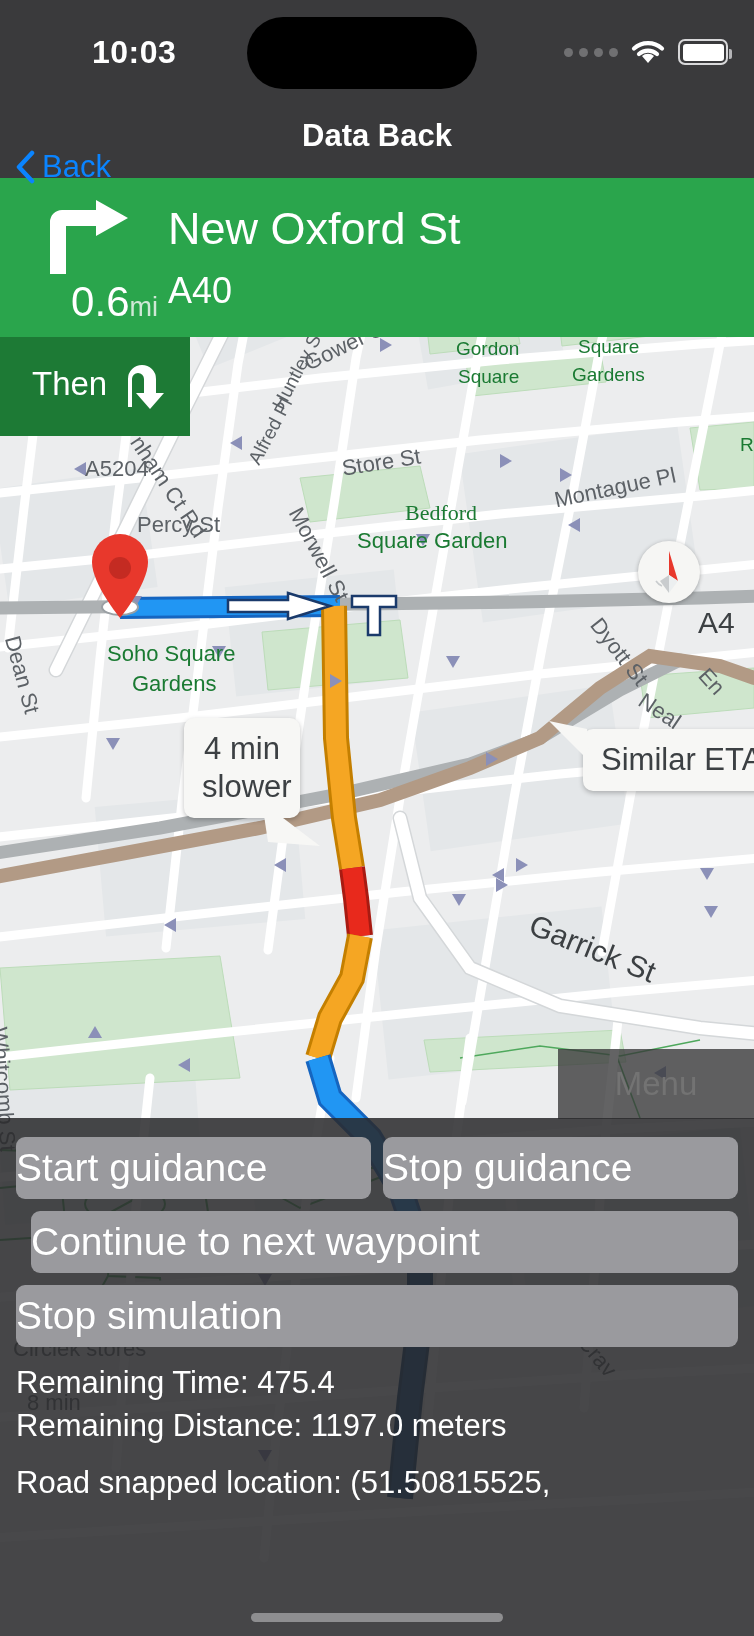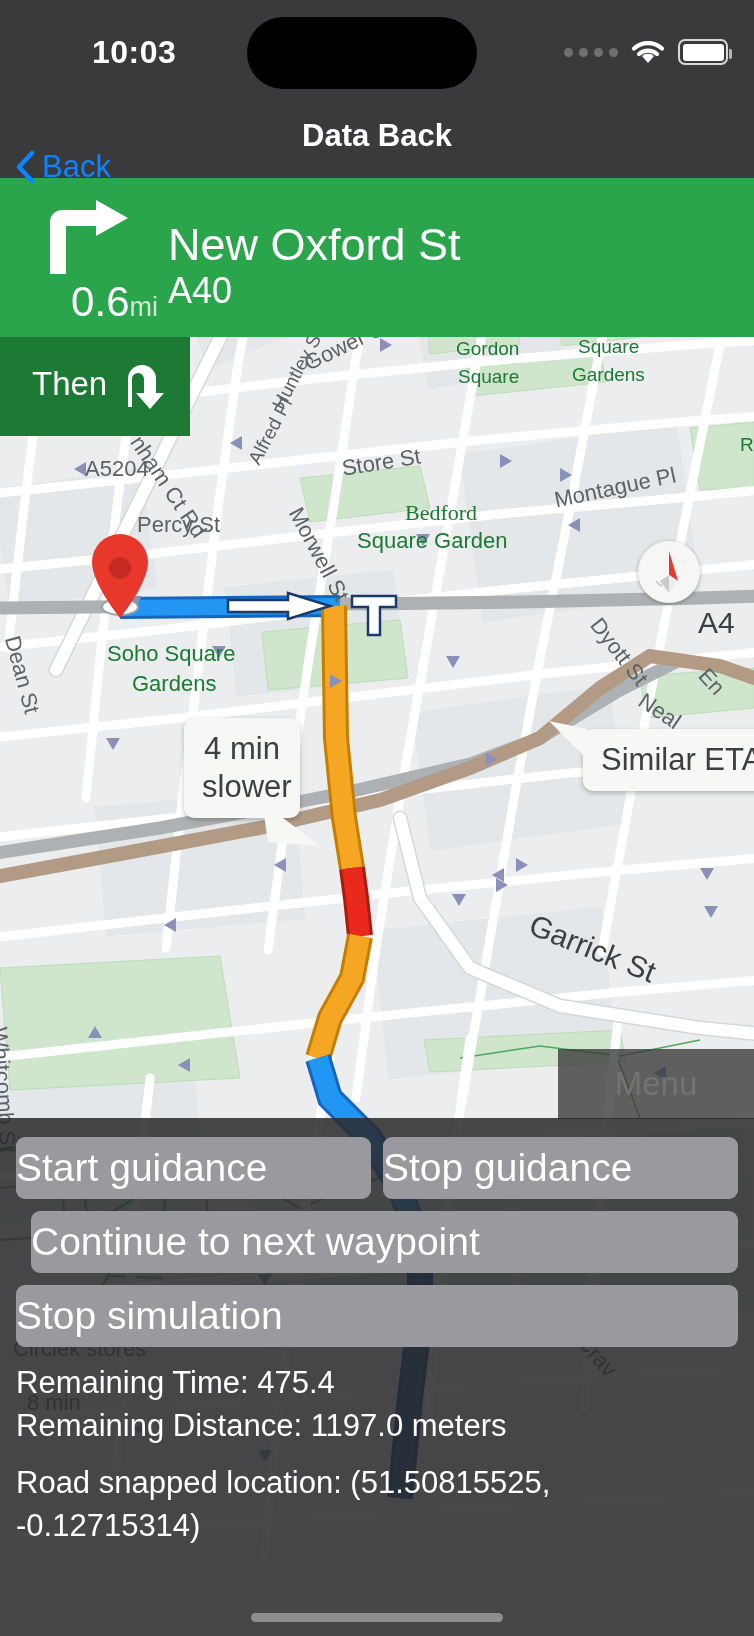--- a/index.html
+++ b/index.html
@@ -78,21 +78,21 @@
   .banner .turnicon{
     position:absolute; left:40px; top:22px; width:90px; height:78px;
   }
   .banner .dist{
     position:absolute; left:28px; top:100px; width:130px; text-align:right;
     color:#fff; font-size:42px; font-weight:400; line-height:48px;
   }
   .banner .dist em{ font-style:normal; font-size:27px; color:#cfe8d6; }
   .banner .road1{
     position:absolute; left:168px; top:23px; color:#fff;
-    font-size:45px; line-height:56px; font-weight:400;margin-top:16px;
+    font-size:45px; line-height:56px; font-weight:400;
   }
   .banner .road2{
     position:absolute; left:168px; top:85px; color:#fff;
     font-size:36px; line-height:56px; font-weight:400;
   }
   .thenbox{
     position:absolute; left:0; top:337px; width:190px; height:99px;
     background:#1d7a35; z-index:20;
   }
   .thenbox .lbl{
@@ -412,21 +412,20 @@
     <div class="btn">
       <span>Stop simulation</span>
     </div>
   </div>
 
   <div class="statlines">
     <div>Remaining Time: 475.4</div>
     <div>Remaining Distance: 1197.0 meters</div>
     <div class="gap"></div>
     <div>Road snapped location: (51.50815525,</div>
-    <div>-0.12715314)</div>
   </div>
 </div>
 
 <div class="homebar"></div>
 
 <div class="statusbar">
   <div class="sb-time">10:03</div>
   <div class="notch"></div>
   <div class="sb-right">
     <div class="sig-dots">

